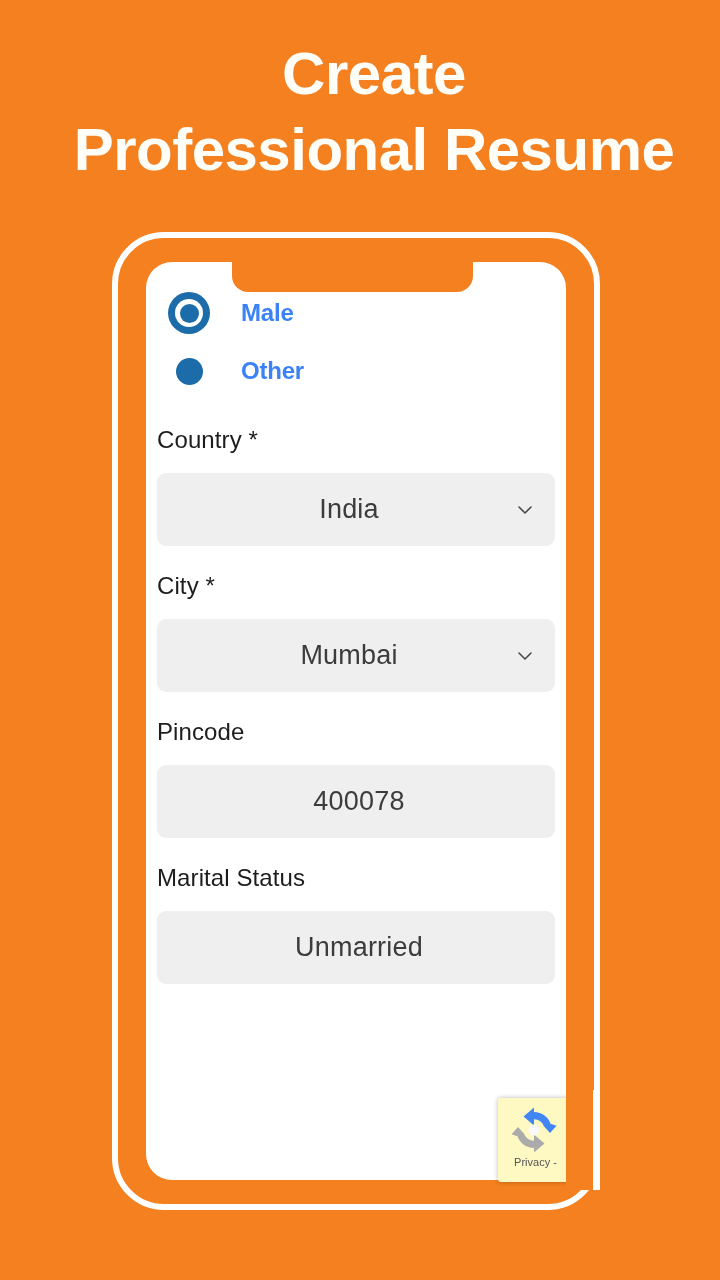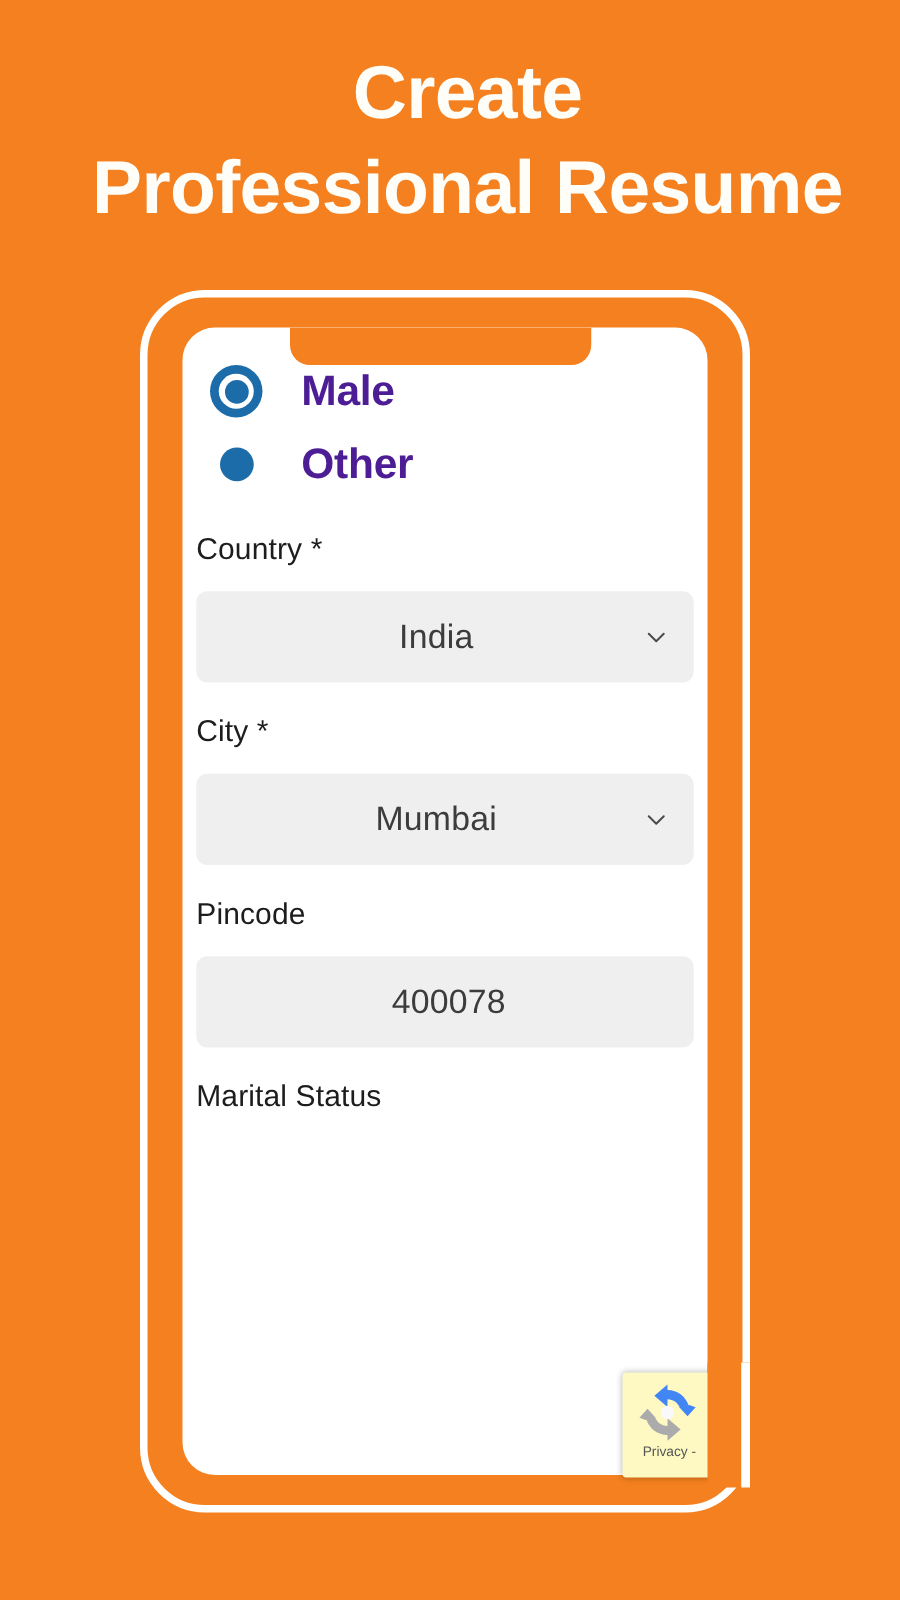--- a/index.html
+++ b/index.html
@@ -98,23 +98,23 @@
     width:19px; height:19px;
     border-radius:50%;
     background:#1B6CA8;
   }
   .radio-plain {
     width:27px; height:27px;
     border-radius:50%;
     background:#1B6CA8;
   }
   .radio-label {
-    font-size:34px;
+    font-size:24px;
     font-weight:bold;
-    color:#4c1d95;
+    color:#3b82f6;
     margin-left:31px;
     letter-spacing:-0.2px;
   }
 
   .field { padding:0 11px; }
   .field-label {
     font-size:24px;
     color:#1D1D1D;
     margin-top:26px;
     margin-bottom:19px;
@@ -253,20 +253,23 @@
 
     <div class="field">
       <div class="field-label">Pincode</div>
       <div class="field-box">
         <span class="field-value">400078</span>
       </div>
     </div>
 
     <div class="field">
       <div class="field-label">Marital Status</div>
+      <div class="field-box">
+        <span class="field-value">Unmarried</span>
+      </div>
     </div>
 
   </div>
 </div>
 
 <div class="recaptcha-badge">
   <div class="recaptcha-logo">
     <svg width="48" height="48" viewBox="0 0 48 48">
       <path d="M24 6 C32 6 38.5 11.2 40.8 18.2 L34 20.5 C32.6 16.3 28.7 13.3 24 13.3 L24 19.5 L13.5 10.5 L24 1.5 Z" fill="#4285F4"></path>
       <path d="M41.5 18 L46.5 19.8 L40 27 L33.5 19.8 L38.4 18.2 Z" fill="#4285F4"></path>

